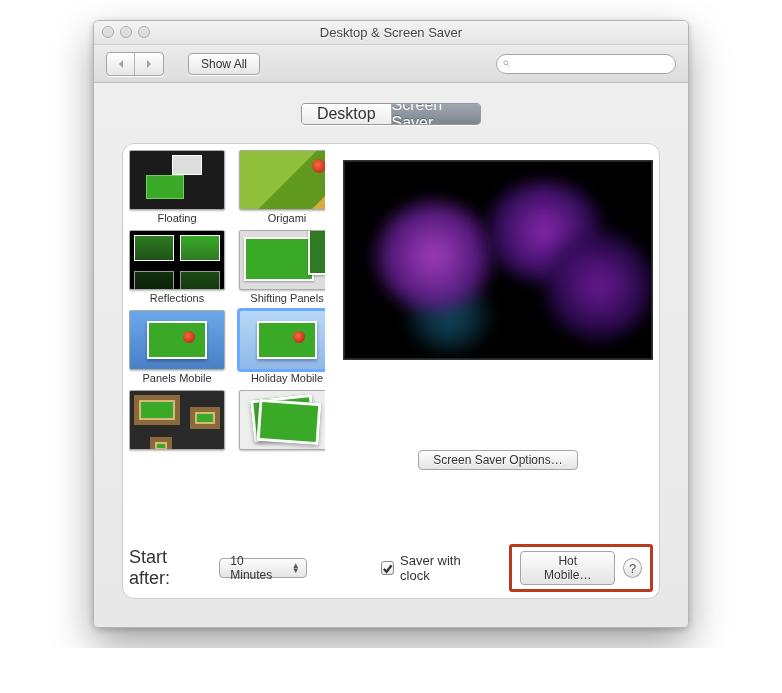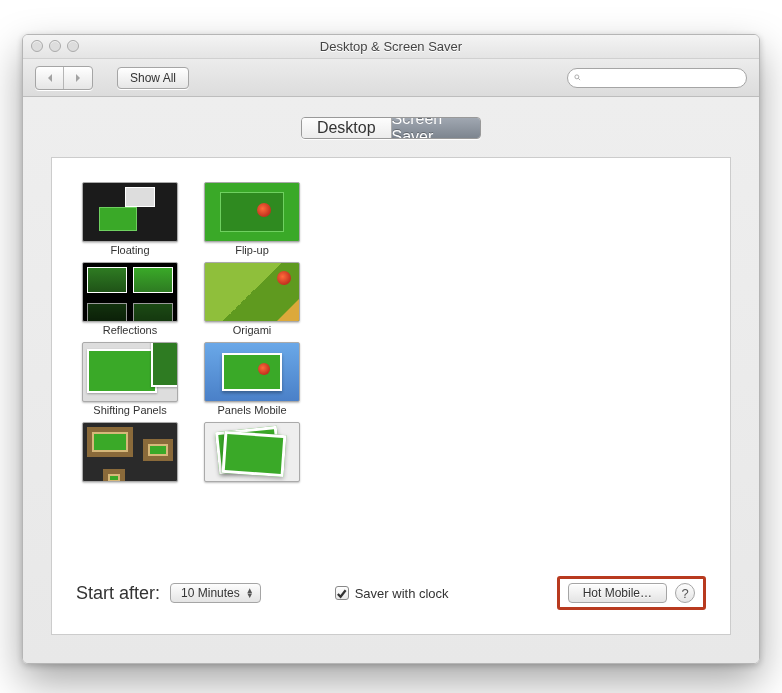--- a/index.html
+++ b/index.html
@@ -1,17 +1,17 @@
 <!DOCTYPE html>
 <html><head>
 <meta charset="utf-8">
 <style>
   * { box-sizing: border-box; margin: 0; padding: 0; }
   body { background: #fff; font-family: "Lucida Grande", "Helvetica Neue", Arial, sans-serif; font-size: 13px; color: #333; padding: 20px; }
-  .window { width: 738px; margin: 14px auto; background: linear-gradient(#f7f7f7,#ececec); border: 1px solid #b5b5b5; border-radius: 6px; box-shadow: 0 18px 40px rgba(0,0,0,0.35), 0 2px 6px rgba(0,0,0,0.2); overflow: hidden; }
+  .window { width: 596px; margin: 0 auto; background: linear-gradient(#f7f7f7,#ececec); border: 1px solid #b5b5b5; border-radius: 6px; box-shadow: 0 18px 40px rgba(0,0,0,0.35), 0 2px 6px rgba(0,0,0,0.2); overflow: hidden; }
   .titlebar { height: 24px; display:flex; align-items:center; justify-content:center; position:relative; background: linear-gradient(#f4f4f4,#e4e4e4); border-bottom:1px solid #d0d0d0; }
   .traffic { position:absolute; left:8px; top:5px; display:flex; gap:6px; }
   .traffic span { width:12px; height:12px; border-radius:50%; background:#ddd; border:1px solid #aaa; box-shadow: inset 0 1px 0 rgba(255,255,255,0.6); }
   .title-text { font-size:13px; color:#444; text-shadow:0 1px 0 #fff; }
   .toolbar { height:38px; background:linear-gradient(#ececec,#dcdcdc); border-bottom:1px solid #bdbdbd; display:flex; align-items:center; padding:0 12px; gap:24px; }
   .navseg { display:flex; border:1px solid #a5a5a5; border-radius:4px; overflow:hidden; background:linear-gradient(#fff,#e6e6e6); box-shadow:0 1px 0 #fff; }
   .navseg .seg { width:28px; height:22px; display:flex; align-items:center; justify-content:center; }
   .navseg .seg:first-child { border-right:1px solid #b5b5b5; }
   .navseg svg { width:10px; height:10px; fill:#555; opacity:0.5; }
   .showall { height:22px; padding:0 12px; border:1px solid #a5a5a5; border-radius:4px; background:linear-gradient(#fff,#e6e6e6); font-size:12px; color:#333; box-shadow:0 1px 0 #fff; }
@@ -20,21 +20,21 @@
   .search svg { width:11px; height:11px; fill:#888; }
   .search input { border:none; outline:none; font-size:12px; flex:1; margin-left:4px; background:transparent; }
 
   .content { padding:20px 28px 28px; background:linear-gradient(#eeeeee,#e8e8e8); }
 
   .tabseg { width:180px; margin:0 auto 18px; display:flex; border:1px solid #999; border-radius:4px; overflow:hidden; box-shadow:0 1px 0 #fff; }
   .tabseg .tab { flex:1; height:20px; display:flex; align-items:center; justify-content:center; font-size:16px; }
   .tabseg .tab.inactive { background:linear-gradient(#fdfdfd,#ececec); color:#333; border-right:1px solid #aaa; }
   .tabseg .tab.active { background:linear-gradient(#a0a7b1,#7d858f); color:#fff; text-shadow:0 -1px 0 rgba(0,0,0,0.3); }
 
-  .pane { background:#fff; border:1px solid #ccc; border-radius:0; padding:24px; display:flex; flex-direction:column; box-shadow: inset 0 1px 0 #fff; }
+  .pane { background:#fff; border:1px solid #ccc; border-radius:12px; padding:6px; display:flex; flex-direction:column; box-shadow: inset 0 1px 0 #fff; }
   .cols { display:flex; gap:18px; }
   .leftcol { width:230px; height:380px; overflow:hidden; }
   .grid { display:grid; grid-template-columns: 1fr 1fr; gap:6px 14px; }
   .saver-item { display:flex; flex-direction:column; align-items:center; }
   .thumb { width:96px; height:60px; border:1px solid #aaa; border-radius:2px; box-shadow: 0 1px 2px rgba(0,0,0,0.25); overflow:hidden; position:relative; }
   .saver-label { font-size:11px; color:#333; margin-top:2px; text-align:center; white-space:nowrap; overflow:hidden; text-overflow:ellipsis; max-width:96px; }
 
   
   .th-floating { background:#1b1b1b; }
   .th-floating::before { content:""; position:absolute; left:16px; top:24px; width:36px; height:22px; background:#3aa928; border:1px solid #6fd060; }
@@ -145,71 +145,80 @@
 
     <div class="pane">
       <div class="cols">
         <div class="leftcol">
           <div class="grid">
             <div class="saver-item">
               <div class="thumb th-floating"></div>
               <div class="saver-label">Floating</div>
             </div>
             <div class="saver-item">
-              <div class="thumb th-flipup">
-                  <div class="inner"></div>
-                </div>
-              <div class="saver-label">Flip-up</div>
+              <div class="thumb th-origami">
+                  <div class="fold"></div>
+                </div>
+              <div class="saver-label">Origami</div>
             </div>
             <div class="saver-item">
               <div class="thumb th-reflections">
                   <div class="r r1"></div>
                   <div class="r r2"></div>
                   <div class="r r3"></div>
                   <div class="r r4"></div>
                 </div>
               <div class="saver-label">Reflections</div>
             </div>
             <div class="saver-item">
-              <div class="thumb th-origami">
-                  <div class="fold"></div>
-                </div>
-              <div class="saver-label">Origami</div>
-            </div>
-            <div class="saver-item">
               <div class="thumb th-sliding">
                   <div class="p p1"></div>
                   <div class="p p2"></div>
                 </div>
               <div class="saver-label">Shifting Panels</div>
             </div>
             <div class="saver-item">
               <div class="thumb th-photomobile">
                   <div class="ph"></div>
                 </div>
               <div class="saver-label">Panels Mobile</div>
+            </div>
+            <div class="saver-item holiday-sel">
+              <div class="thumb th-holiday">
+                  <div class="ph"></div>
+                </div>
+              <div class="saver-label">Holiday Mobile</div>
             </div>
             <div class="saver-item">
               <div class="thumb th-framed">
                   <div class="f f1"></div>
                   <div class="f f2"></div>
                   <div class="f f3"></div>
                 </div>
               <div class="saver-label"></div>
             </div>
             <div class="saver-item">
               <div class="thumb th-stacked">
                   <div class="s s1"></div>
                   <div class="s s2"></div>
                 </div>
               <div class="saver-label"></div>
             </div>
           </div>
         </div>
 
+        <div class="rightcol">
+          <div class="preview">
+            <div class="blob b4"></div>
+            <div class="blob b1"></div>
+            <div class="blob b2"></div>
+            <div class="blob b3"></div>
+          </div>
+          <button class="aquabtn ssopt-btn">Screen Saver Options…</button>
+        </div>
       </div>
 
       <div class="bottomrow">
         <span class="startlabel">Start after:</span>
         <div class="popup">
           <span>10 Minutes</span>
           <span class="arrows">
               <span>▲</span>
               <span>▼</span>
             </span>

